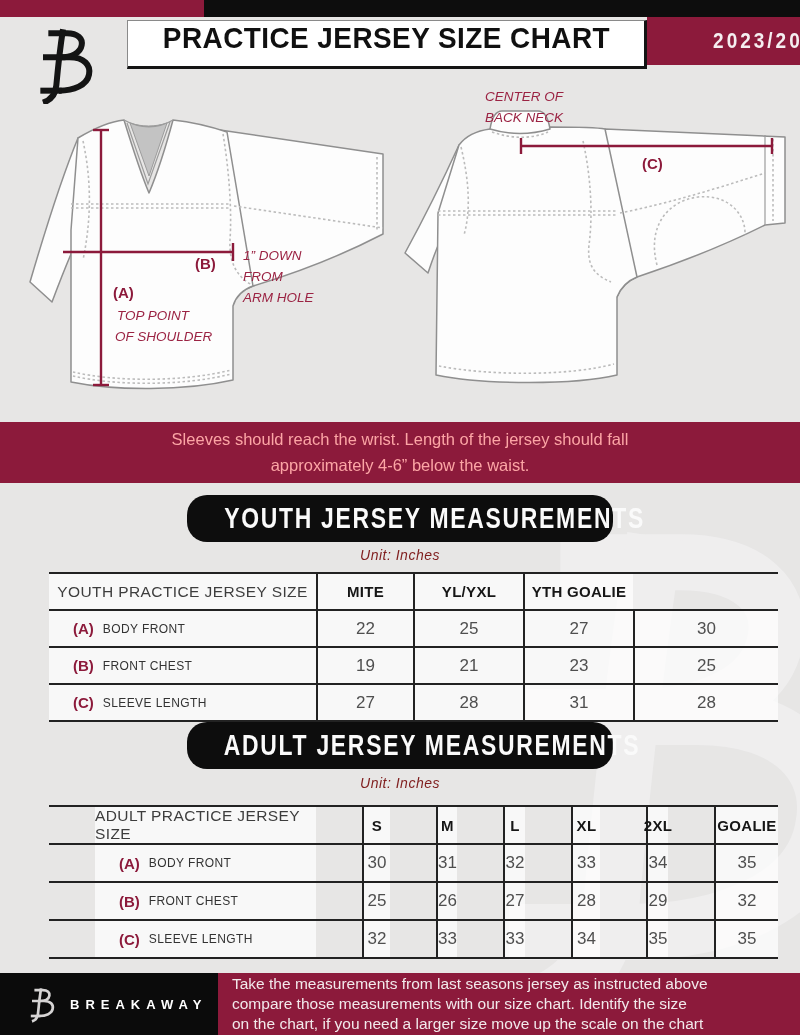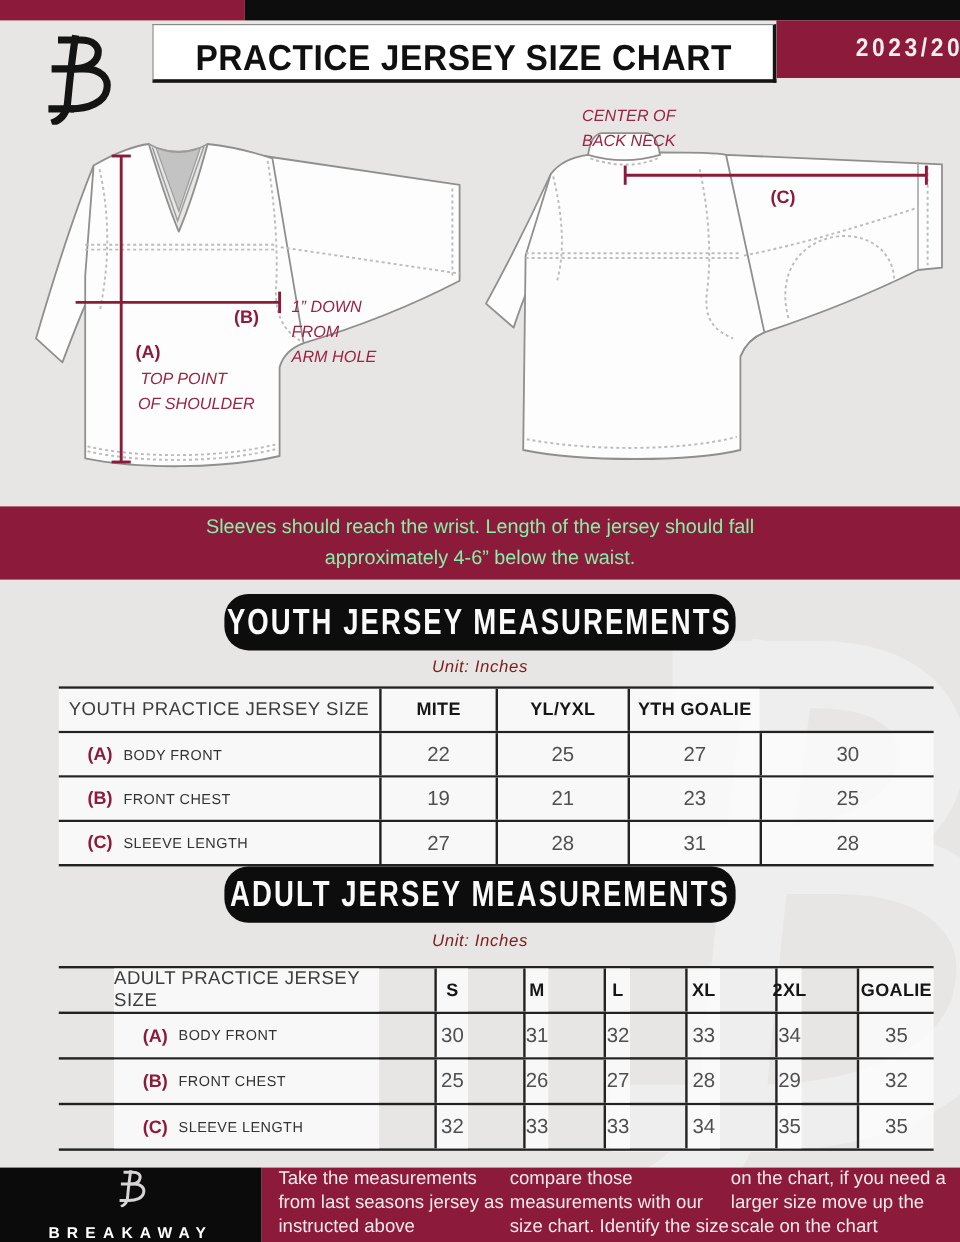--- a/index.html
+++ b/index.html
@@ -5,44 +5,44 @@
   html,body{margin:0;padding:0;}
   .page{position:relative;width:800px;height:1035px;background:#e7e6e5;overflow:hidden;
         font-family:"Liberation Sans",sans-serif;}
   
   .watermark{position:absolute;left:440px;top:490px;width:430px;height:540px;z-index:0;opacity:.9;}
   
   .strip-maroon{position:absolute;left:0;top:0;width:204px;height:17px;background:#8c1a3b;z-index:2;}
   .strip-black{position:absolute;left:204px;top:0;width:596px;height:17px;background:#0d0d0d;z-index:2;}
   .title-box{position:absolute;left:127px;top:20px;width:520px;height:49px;background:#ffffff;
              border:1px solid #8a8a8a;border-right:3px solid #141414;border-bottom:3px solid #141414;
-             display:flex;align-items:flex-end;justify-content:center;z-index:3;box-sizing:border-box;}
+             display:flex;align-items:flex-start;justify-content:center;z-index:3;box-sizing:border-box;}
   .title-box span{font-size:30px;font-weight:700;color:#101010;letter-spacing:.5px;
                   display:inline-block;transform:scaleX(.93);white-space:nowrap;}
   .year-box{position:absolute;left:647px;top:17px;width:153px;height:48px;background:#8c1a3b;
             display:flex;align-items:center;justify-content:center;z-index:2;padding-left:48px;}
   .year-box span{color:#f5eef0;font-size:19px;font-weight:700;letter-spacing:3px;
                  display:inline-block;transform:scaleY(1.12);white-space:nowrap;}
   .logo-top{position:absolute;left:26px;top:24px;width:74px;height:80px;z-index:3;}
   
   .front-diagram{position:absolute;left:20px;top:110px;width:390px;height:295px;z-index:1;}
   .back-diagram{position:absolute;left:395px;top:85px;width:400px;height:320px;z-index:1;}
   .m-line{stroke:#8c1a3b;stroke-width:2.4;fill:none;}
   .marker{fill:#8c1a3b;font-weight:700;font-size:15px;font-family:"Liberation Sans",sans-serif;}
   .caption{fill:#9b2343;font-style:italic;font-size:13.5px;font-family:"Liberation Sans",sans-serif;}
   .outline{fill:#fdfdfd;stroke:#8f8f8f;stroke-width:1.5;stroke-linejoin:round;}
   .stitch{fill:none;stroke:#bcbcbc;stroke-width:1.6;stroke-dasharray:2.5 2.5;}
   .seam{fill:none;stroke:#9c9c9c;stroke-width:1.2;}
   
   .note-banner{position:absolute;left:0;top:422px;width:800px;height:61px;background:#8c1a3b;z-index:2;
                display:flex;flex-direction:column;align-items:center;justify-content:center;}
-  .note-banner div{color:#86efac;font-size:16.5px;line-height:1.55;text-align:left;}
+  .note-banner div{color:#fca5a5;font-size:16.5px;line-height:1.55;text-align:left;}
   
   .pill{position:absolute;left:187px;width:426px;height:47px;background:#0d0d0d;border-radius:20px;
-        display:flex;align-items:center;justify-content:center;z-index:2;}
+        display:flex;align-items:center;z-index:2;}
   .pill span{color:#fafafa;font-size:27px;font-weight:700;letter-spacing:2px;white-space:nowrap;
              display:inline-block;transform:scale(.85,1.12);}
   .unit{position:absolute;left:0;width:800px;text-align:center;color:#7f1d1d;font-size:14px;
         font-style:italic;z-index:2;letter-spacing:.5px;}
   
   .mtable{position:absolute;left:49px;width:729px;border-top:2px solid #222;border-bottom:2px solid #222;z-index:2;}
   .mrow{display:grid;}
   .mrow + .mrow{border-top:2px solid #222;}
   .ycols{grid-template-columns:267px 97px 110px 110px 145px;}
   .acols{grid-template-columns:267px 74px 67px 68px 75px 68px 110px;}
@@ -51,24 +51,24 @@
   .arow .cell{height:36px;margin-left:46px;}
   .cell.v{border-left:2px solid #222;}
   .cell.lab{justify-content:flex-start;padding-left:24px;gap:9px;}
   .hcell{font-weight:700;font-size:15px;color:#161616;letter-spacing:.3px;}
   .hlabel{font-weight:400;font-size:15.5px;color:#3d3d3d;letter-spacing:.4px;}
   .mk{color:#8c1a3b;font-weight:700;font-size:15px;}
   .rlabel{color:#333;font-size:12px;letter-spacing:.4px;}
   .val{color:#4f4f4f;font-size:17px;}
   
   .footer-black{position:absolute;left:0;top:973px;width:218px;height:62px;background:#0b0b0b;z-index:2;
-                display:flex;align-items:center;box-sizing:border-box;gap:14px;flex-direction:column;}
+                display:flex;align-items:center;padding-left:26px;box-sizing:border-box;gap:14px;}
   .footer-black .brand{color:#fff;font-size:13px;font-weight:700;letter-spacing:6px;}
   .footer-maroon{position:absolute;left:218px;top:973px;width:582px;height:62px;background:#8c1a3b;z-index:2;
-                 display:flex;flex-direction:row;justify-content:center;padding-left:14px;box-sizing:border-box;}
+                 display:flex;flex-direction:column;justify-content:center;padding-left:14px;box-sizing:border-box;}
   .footer-maroon div{color:#f2e9eb;font-size:15.5px;line-height:1.3;}
 </style>
 </head>
 <body>
 
 <div class="page">
 
   <svg class="watermark" viewBox="0 0 100 120" preserveAspectRatio="xMidYMid meet">
     <g fill="none" stroke="#f0eff0" stroke-width="13">
       <path d="M 28,14 L 56,14 C 72,14 80,22 78,32 C 76,44 62,50 46,50"></path>

